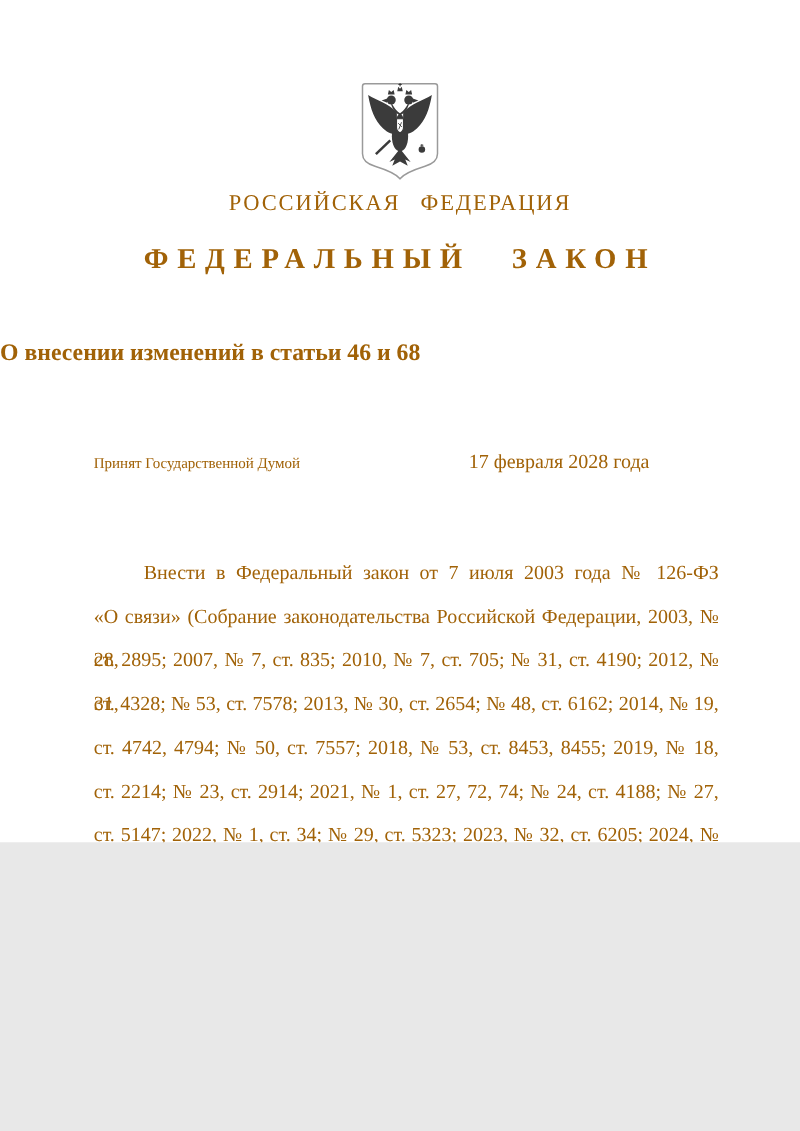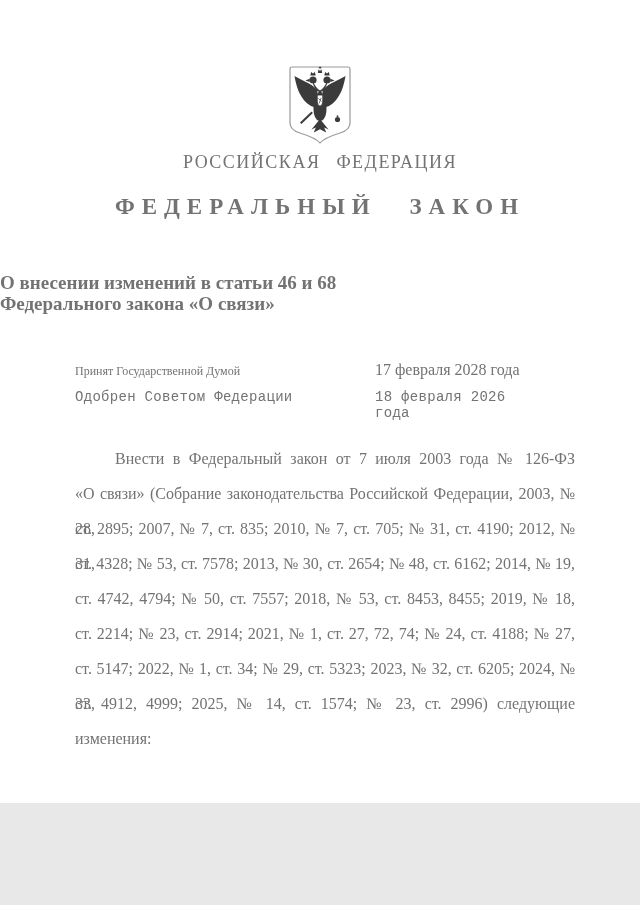--- a/index.html
+++ b/index.html
@@ -1,23 +1,23 @@
 <!DOCTYPE html>
 <html lang="ru"><head>
 <meta charset="utf-8">
 <title>Федеральный закон</title>
 <style>
   html,body{margin:0;padding:0;background:#e8e8e8;}
   .page{
     position:relative;
-    width:640px;height:803px;
+    width:640px;height:674px;
     margin:0 auto;
     background:#ffffff;
     font-family:"Liberation Serif","DejaVu Serif",serif;
-    color:#737373;
+    color:#a16207;
     overflow:hidden;
   }
   .emblem{
     position:absolute;top:64px;left:0;width:100%;
     display:flex;justify-content:center;
   }
   .country{
     position:absolute;top:152px;left:0;width:100%;
     text-align:center;
     font-size:18px;letter-spacing:1.5px;word-spacing:10px;
@@ -113,30 +113,25 @@
         <path d="M34.5 34.5 L37.5 37.5 M37.2 33.8 L35 39.5" stroke="#3b3b3b" stroke-width="0.7" fill="none"></path>
       </svg>
     </span>
   </div>
 
   <div class="country">РОССИЙСКАЯ ФЕДЕРАЦИЯ</div>
   <div class="doctype">ФЕДЕРАЛЬНЫЙ ЗАКОН</div>
 
   <div class="law-title">
     <div>О внесении изменений в статьи 46 и 68</div>
-    <div>Федерального закона «О связи»</div>
   </div>
 
   <div class="adoption row-1">
     <span class="a-label">Принят Государственной Думой</span>
     <span class="a-date">17 февраля 2028 года</span>
-  </div>
-  <div class="adoption row-2">
-    <span class="a-label">Одобрен Советом Федерации</span>
-    <span class="a-date">18 февраля 2026 года</span>
   </div>
 
   <div class="body-text">
     <div class="body-line">Внести в Федеральный закон от 7 июля 2003 года № 126-ФЗ</div>
     <div class="body-line">«О связи» (Собрание законодательства Российской Федерации, 2003, № 28,</div>
     <div class="body-line">ст. 2895; 2007, № 7, ст. 835; 2010, № 7, ст. 705; № 31, ст. 4190; 2012, № 31,</div>
     <div class="body-line">ст. 4328; № 53, ст. 7578; 2013, № 30, ст. 2654; № 48, ст. 6162; 2014, № 19,</div>
     <div class="body-line">ст. 4742, 4794; № 50, ст. 7557; 2018, № 53, ст. 8453, 8455; 2019, № 18,</div>
     <div class="body-line">ст. 2214; № 23, ст. 2914; 2021, № 1, ст. 27, 72, 74; № 24, ст. 4188; № 27,</div>
     <div class="body-line">ст. 5147; 2022, № 1, ст. 34; № 29, ст. 5323; 2023, № 32, ст. 6205; 2024, № 33,</div>

